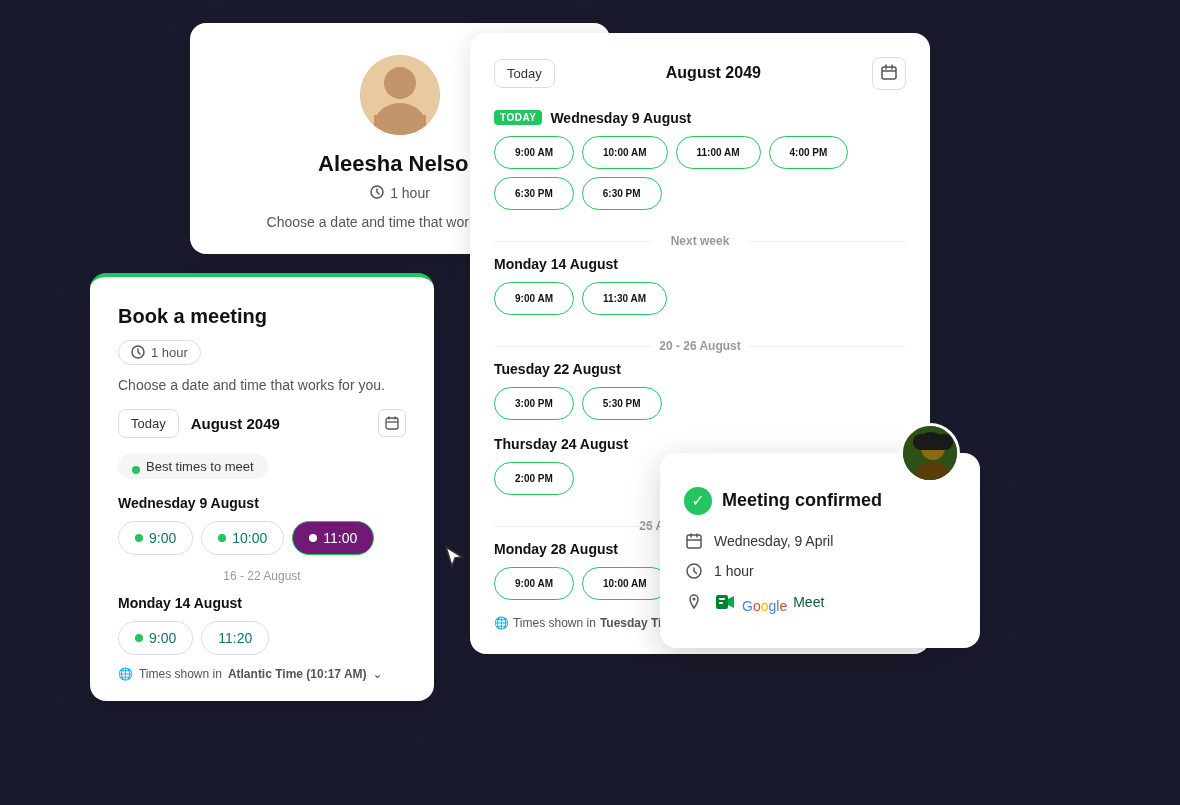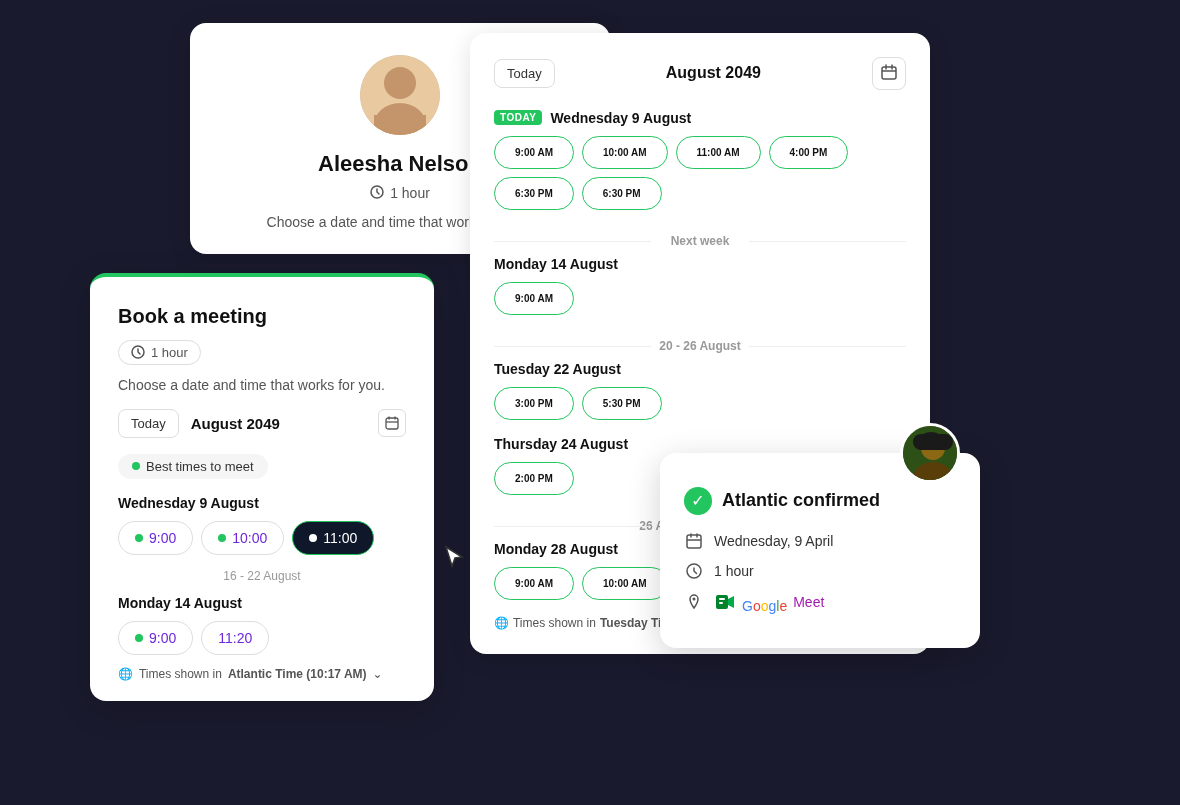--- a/index.html
+++ b/index.html
@@ -249,21 +249,21 @@
       display: flex;
       align-items: center;
       justify-content: center;
       cursor: pointer;
       color: #555;
       font-size: 14px;
     }
 
     .best-times-pill {
       display: inline-flex;
-      align-items: center;
+      align-items: flex-end;
       gap: 6px;
       background: #f5f5f5;
       border-radius: 20px;
       padding: 5px 14px;
       font-size: 13px;
       color: #333;
       margin-bottom: 16px;
     }
 
     .best-dot {
@@ -289,34 +289,34 @@
 
     .booking-slot {
       display: flex;
       align-items: center;
       gap: 6px;
       border: 1.5px solid #ddd;
       border-radius: 24px;
       padding: 8px 16px;
       font-size: 14px;
       font-weight: 500;
-      color: #6d28d9;
+      color: #0f766e;
       cursor: pointer;
       background: #fff;
     }
 
     .booking-slot .slot-dot {
       width: 8px;
       height: 8px;
       border-radius: 50%;
       background: #22c55e;
     }
 
     .booking-slot.selected {
-      background: #0f172a;
+      background: #701a75;
       border-color: #22c55e;
       color: #fff;
     }
 
     .booking-slot.selected .slot-dot {
       background: #fff;
     }
 
     .week-range-label {
       text-align: center;
@@ -475,20 +475,21 @@
         <button class="time-slot">6:30 PM</button>
       </div>
     </div>
 
     <div class="week-separator">Next week</div>
 
     <div class="day-section">
       <div class="day-label">Monday 14 August</div>
       <div class="time-slots">
         <button class="time-slot">9:00 AM</button>
+        <button class="time-slot">11:30 AM</button>
       </div>
     </div>
 
     <div class="week-separator">20 - 26 August</div>
 
     <div class="day-section">
       <div class="day-label">Tuesday 22 August</div>
       <div class="time-slots">
         <button class="time-slot">3:00 PM</button>
         <button class="time-slot">5:30 PM</button>
@@ -595,21 +596,21 @@
         <circle cx="26" cy="20" r="3" fill="#1a1a1a"></circle>
         <circle cx="34" cy="20" r="3" fill="#1a1a1a"></circle>
 
         <path d="M14 20 Q12 10 20 8 Q28 4 36 8 Q44 12 46 20" fill="#1a1a1a"></path>
         <rect x="10" y="8" width="40" height="16" rx="8" fill="#1a1a1a"></rect>
       </svg>
     </div>
 
     <div class="confirm-title-row">
       <div class="confirm-check">✓</div>
-      <span class="confirm-title">Atlantic confirmed</span>
+      <span class="confirm-title">Meeting confirmed</span>
     </div>
 
     <div class="confirm-detail">
       <div class="confirm-icon">
         <svg width="16" height="16" viewBox="0 0 16 16" fill="none">
           <rect x="1" y="2" width="14" height="13" rx="2" stroke="#555" stroke-width="1.5"></rect>
           <path d="M1 7h14" stroke="#555" stroke-width="1.5"></path>
           <path d="M5 1v3M11 1v3" stroke="#555" stroke-width="1.5" stroke-linecap="round"></path>
         </svg>
       </div>
@@ -637,21 +638,21 @@
 
         <svg width="22" height="22" viewBox="0 0 22 22" xmlns="http://www.w3.org/2000/svg">
           <rect x="2" y="4" width="12" height="14" rx="2" fill="#00832d"></rect>
           <path d="M14 8l6-3v12l-6-3V8z" fill="#00ac47"></path>
           <rect x="5" y="7" width="6" height="2" rx="1" fill="#fff"></rect>
           <rect x="5" y="11" width="4" height="2" rx="1" fill="#fff"></rect>
         </svg>
         <span style="color:#555; font-size:14px;margin-top:7px;">
           <span style="color:#4285f4;">G</span><span style="color:#ea4335;">o</span><span style="color:#fbbc04;">o</span><span style="color:#4285f4;">g</span><span style="color:#34a853;">l</span><span style="color:#ea4335;">e</span>
         </span>
-        <span style="font-size:14px; color:#a21caf;"> Meet</span>
+        <span style="font-size:14px; color:#14532d;"> Meet</span>
       </div>
     </div>
   </div>
 
   <div class="cursor" style="top: 520px; left: 350px;">
     <svg width="28" height="28" viewBox="0 0 28 28" fill="none" xmlns="http://www.w3.org/2000/svg">
       <path d="M6 4l16 10-7 1-3 8L6 4z" fill="white" stroke="#333" stroke-width="1.5"></path>
     </svg>
   </div>
 

